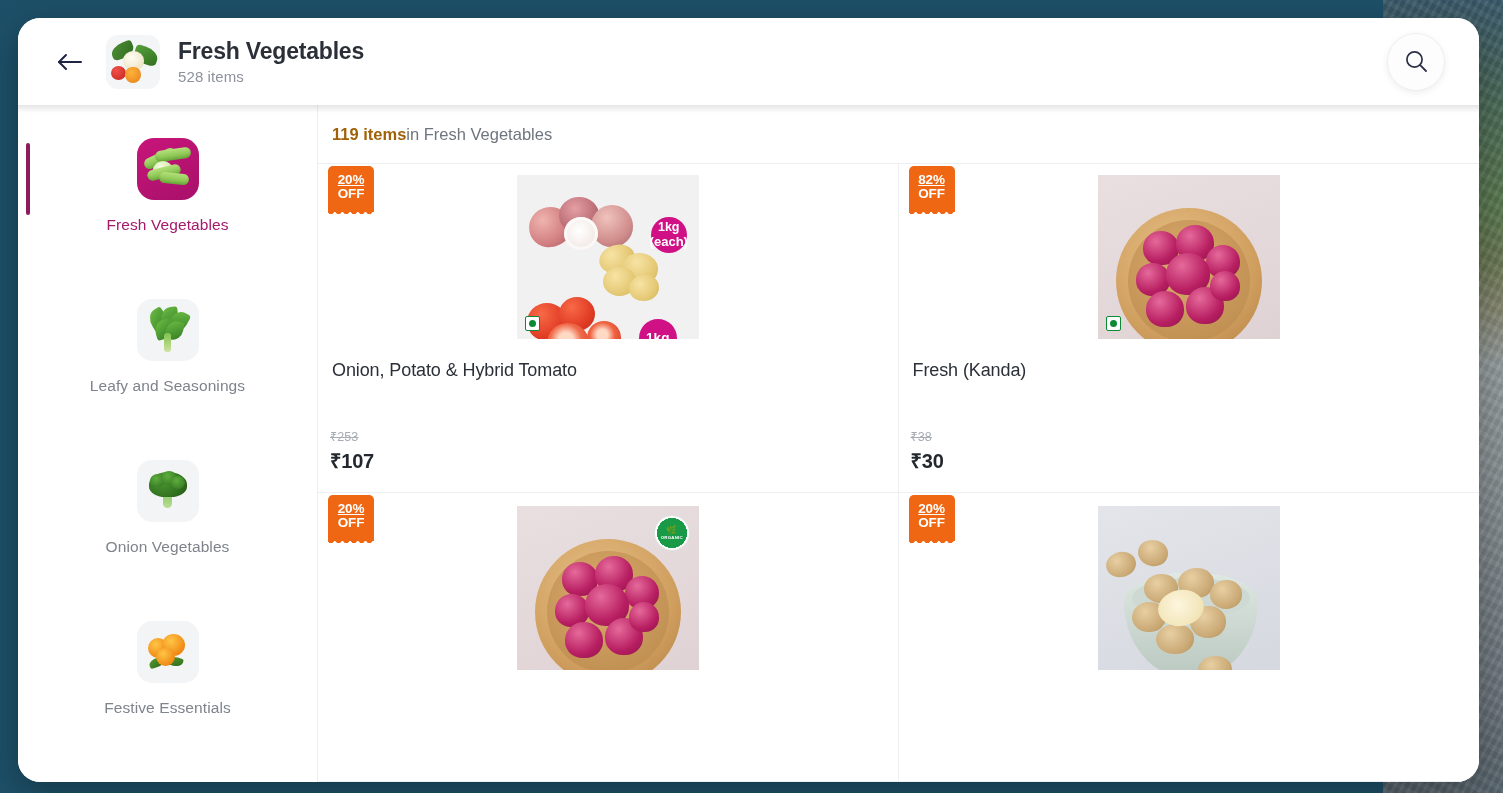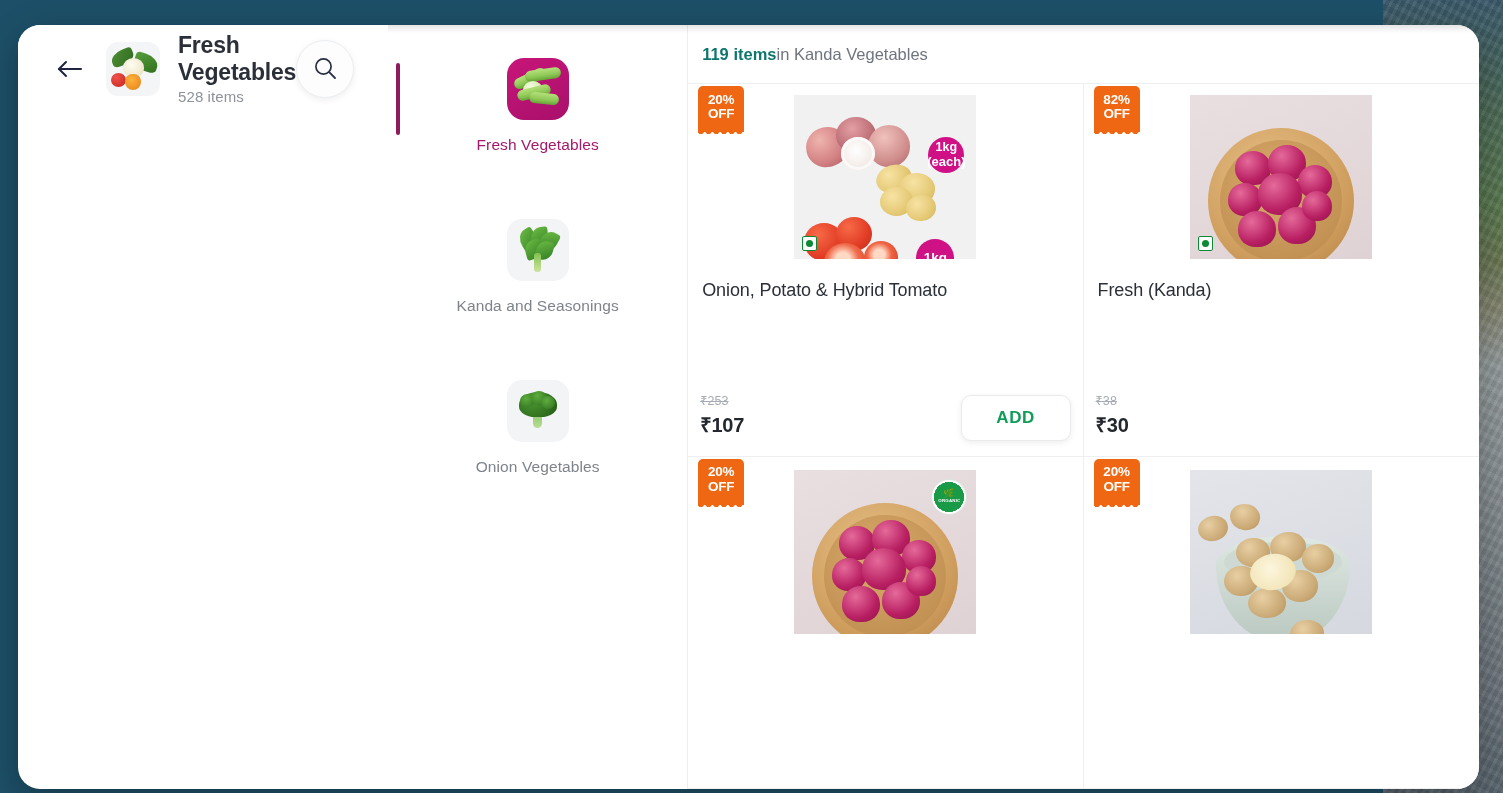--- a/index.html
+++ b/index.html
@@ -48,21 +48,21 @@
   
   #app-window {
     position: absolute;
     left: 18px; top: 18px;
     width: 1461px; height: 764px;
     background: #ffffff;
     border-radius: 22px;
     overflow: hidden;
     box-shadow: 0 10px 34px rgba(0,0,0,.30);
     display: flex;
-    margin-top: 7px;
+    flex-direction: column;
   }
 
   
   #app-header {
     height: 87px;
     flex: 0 0 87px;
     background: #fff;
     display: flex;
     align-items: center;
     padding: 0 34px 0 30px;
@@ -284,21 +284,21 @@
   #count-bar {
     height: 59px;
     flex: 0 0 59px;
     display: flex;
     align-items: center;
     padding-left: 14px;
     border-bottom: 1px solid #eeeff1;
     font-size: 16.5px;
     color: #6f757e;
   }
-  #count-bar b { color: #0f766e; font-weight: 700; }
+  #count-bar b { color: #a16207; font-weight: 700; }
 
   #product-grid {
     flex: 1 1 auto;
     display: grid;
     grid-template-columns: 1fr 1fr;
     min-height: 0;
   }
   .product-card {
     position: relative;
     border-right: 1px solid #eeeff1;
@@ -324,21 +324,21 @@
     border-radius: 5px 5px 0 0;
     padding-bottom: 4px;
     z-index: 3;
   }
   .discount-badge:after {
     content:"";
     position:absolute; left:0; right:0; bottom:-5px; height:6px;
     background:
       radial-gradient(circle at 3px 0, #ef6712 3px, transparent 3.4px) 0 0/7.7px 6px repeat-x;
   }
-  .discount-badge .pct { letter-spacing: -.2px; }
+  .discount-badge .pct { letter-spacing: -.2px; text-decoration: underline; }
   .discount-badge .off { letter-spacing: -.2px; }
 
   .product-image {
     position: relative;
     width: 182px; height: 164px;
     margin: 11px auto 0;
     background: #d946ef;
     overflow: hidden;
   }
 
@@ -617,45 +617,58 @@
         <div class="cat-tile">
           <div class="art-spinach">
             <div class="lf l1"></div>
               <div class="lf l2"></div>
               <div class="lf l3"></div>
             <div class="lf l4"></div>
               <div class="lf l5"></div>
             <div class="stem"></div>
           </div>
         </div>
-        <div class="cat-label">Kanda and Seasonings</div>
+        <div class="cat-label">Leafy and Seasonings</div>
       </div>
 
       <div class="cat-item">
         <div class="rail"></div>
         <div class="cat-tile">
           <div class="art-broccoli">
             <div class="stalk"></div>
             <div class="crown"></div>
             <div class="bump b1"></div>
               <div class="bump b2"></div>
               <div class="bump b3"></div>
           </div>
         </div>
         <div class="cat-label">Onion Vegetables</div>
       </div>
 
+      <div class="cat-item">
+        <div class="rail"></div>
+        <div class="cat-tile">
+          <div class="art-marigold">
+            <div class="lv v1"></div>
+              <div class="lv v2"></div>
+            <div class="fl f1"></div>
+              <div class="fl f2"></div>
+              <div class="fl f3"></div>
+          </div>
+        </div>
+        <div class="cat-label">Festive Essentials</div>
+      </div>
 
     </div>
 
     <div id="content">
 
       <div id="count-bar">
         <b>119 items</b>
-          <span> in Kanda Vegetables</span>
+          <span> in Fresh Vegetables</span>
       </div>
 
       <div id="product-grid">
 
         <div class="product-card">
           <div class="discount-badge">
             <span class="pct">20%</span>
             <span class="off">OFF</span>
           </div>
           <div class="product-image">
@@ -680,21 +693,20 @@
               <span>1kg</span>
             </div>
             <div class="veg-mark"></div>
           </div>
           <div class="product-title">Onion, Potato &amp; Hybrid Tomato</div>
 
           <div class="price-row">
             <span class="price-old">₹253</span>
             <span class="price-new">₹107</span>
           </div>
-          <div class="action-btn">ADD</div>
         </div>
 
         <div class="product-card">
           <div class="discount-badge">
             <span class="pct">82%</span>
             <span class="off">OFF</span>
           </div>
           <div class="product-image">
             <div class="bowl-bg"></div>
             <div class="wood-bowl"></div>

